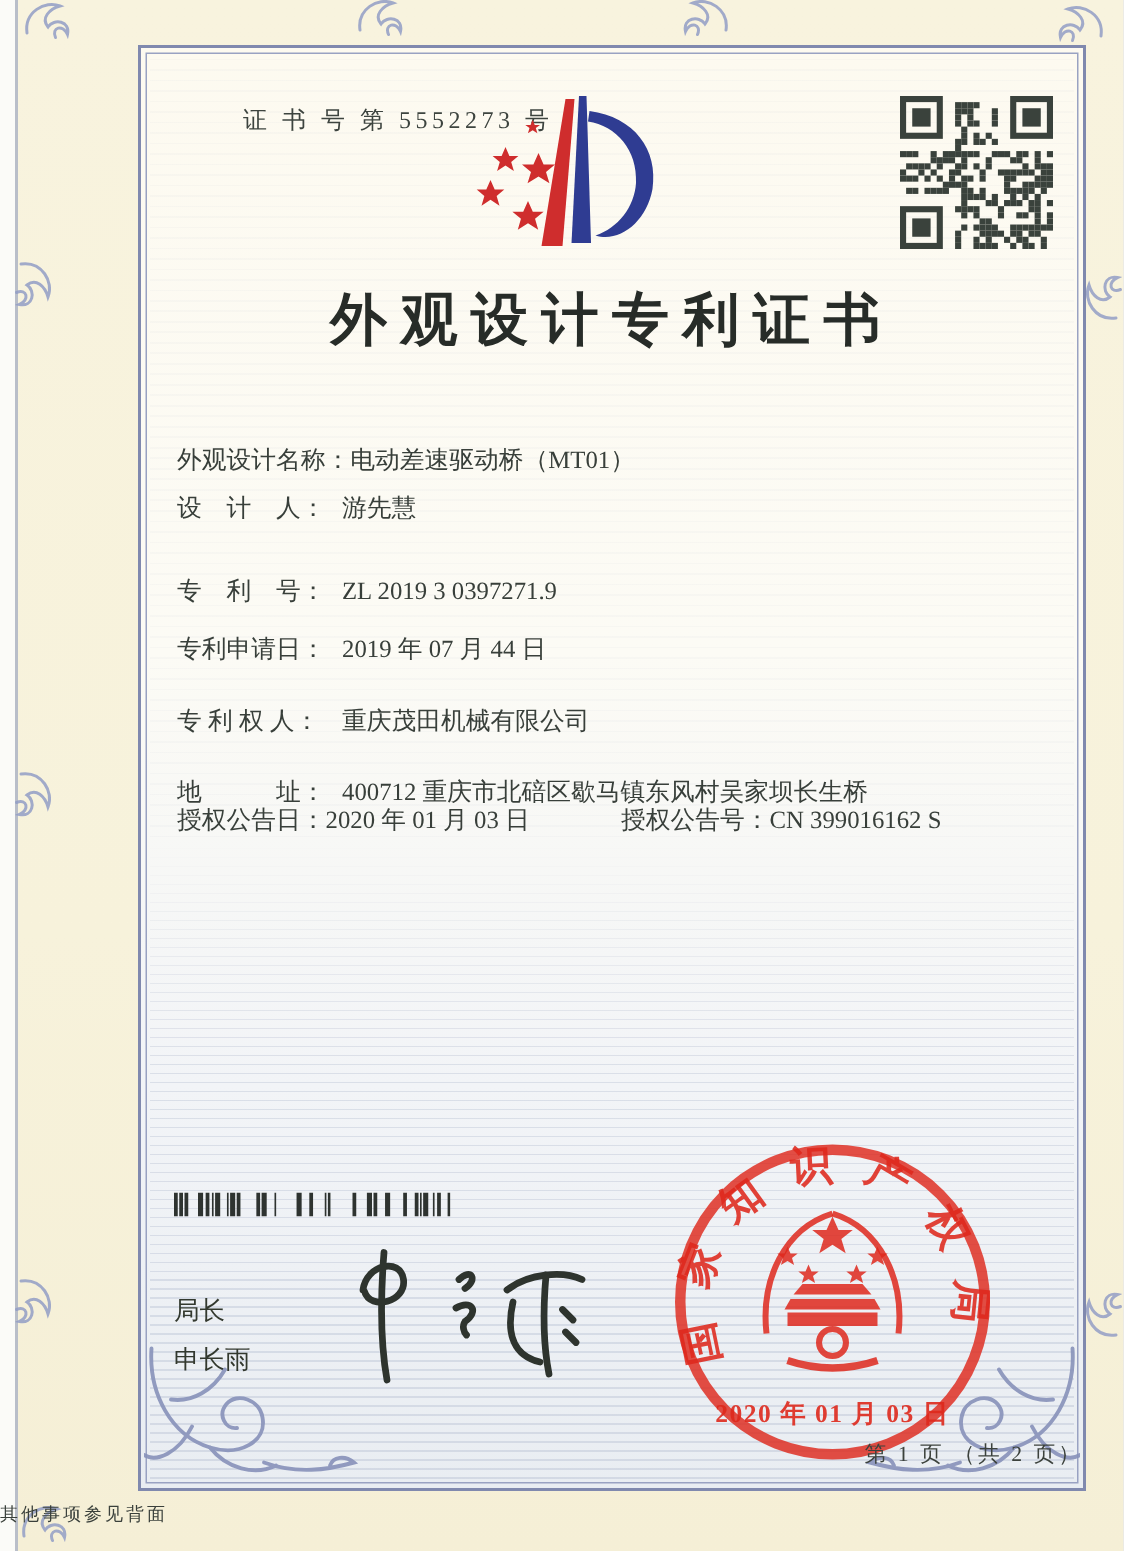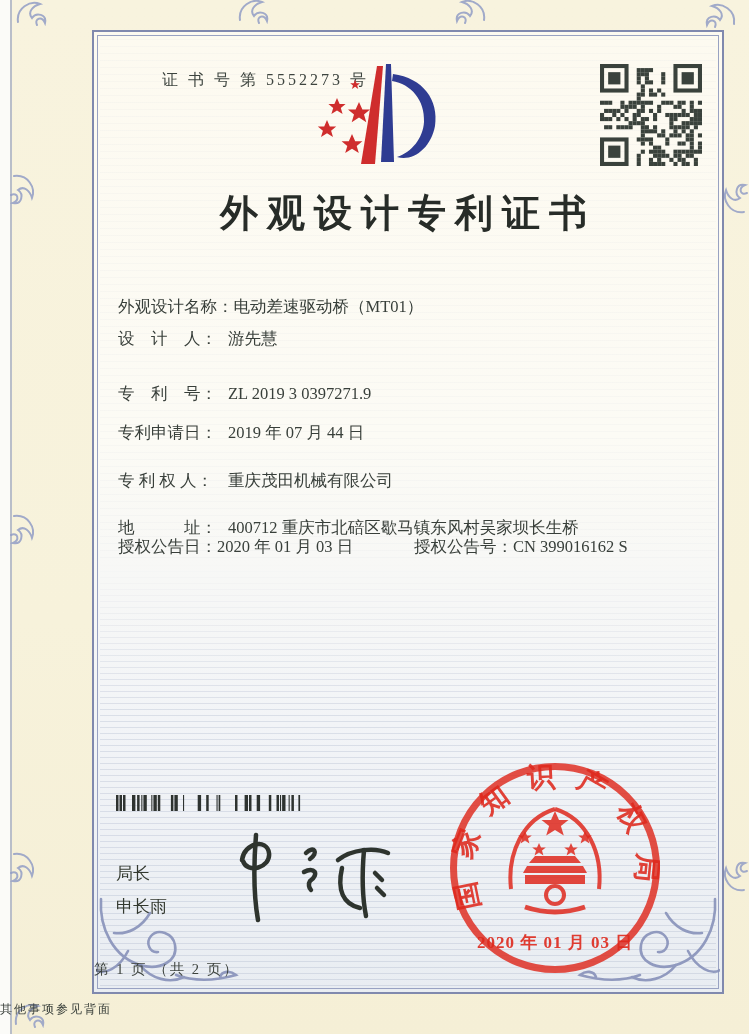--- a/index.html
+++ b/index.html
@@ -44,21 +44,21 @@
   .seal-ring{position:absolute;inset:0;border:7px solid rgba(222,40,28,.82);border-radius:50%;}
   .seal svg.ringtext{position:absolute;inset:0;width:100%;height:100%;
         fill:rgba(222,40,28,.88);font-size:28px;font-weight:700;letter-spacing:19px;}
   .seal .emblem{position:absolute;left:45px;top:28px;width:120px;height:130px;color:rgba(222,40,28,.85);}
   .seal-date{position:absolute;left:8px;top:168px;width:194px;text-align:center;
         font-size:17px;font-weight:700;color:rgba(222,40,28,.9);letter-spacing:1px;white-space:nowrap;}
   .flourish{position:absolute;width:150px;height:100px;color:#8892ba;opacity:.9;}
   .flourish svg{width:100%;height:100%;}
   .fl-br{right:2px;bottom:5px;}
   .fl-bl{left:2px;bottom:5px;transform:scaleX(-1);}
-  .pagenum{position:absolute;left:0;top:928px;width:100%;text-align:left;
+  .pagenum{position:absolute;left:0;top:928px;width:100%;text-align:right;
         font-size:14.5px;letter-spacing:2px;color:#3c423d;}
   .backnote{position:absolute;left:0;top:1001px;width:100%;text-align:left;
         font-size:12px;letter-spacing:2px;color:#3a403b;font-family:Liberation Mono, monospace;}
 </style>
 </head>
 <body>
 
 <div class="page">
   <div class="scan-edge"></div>
 

